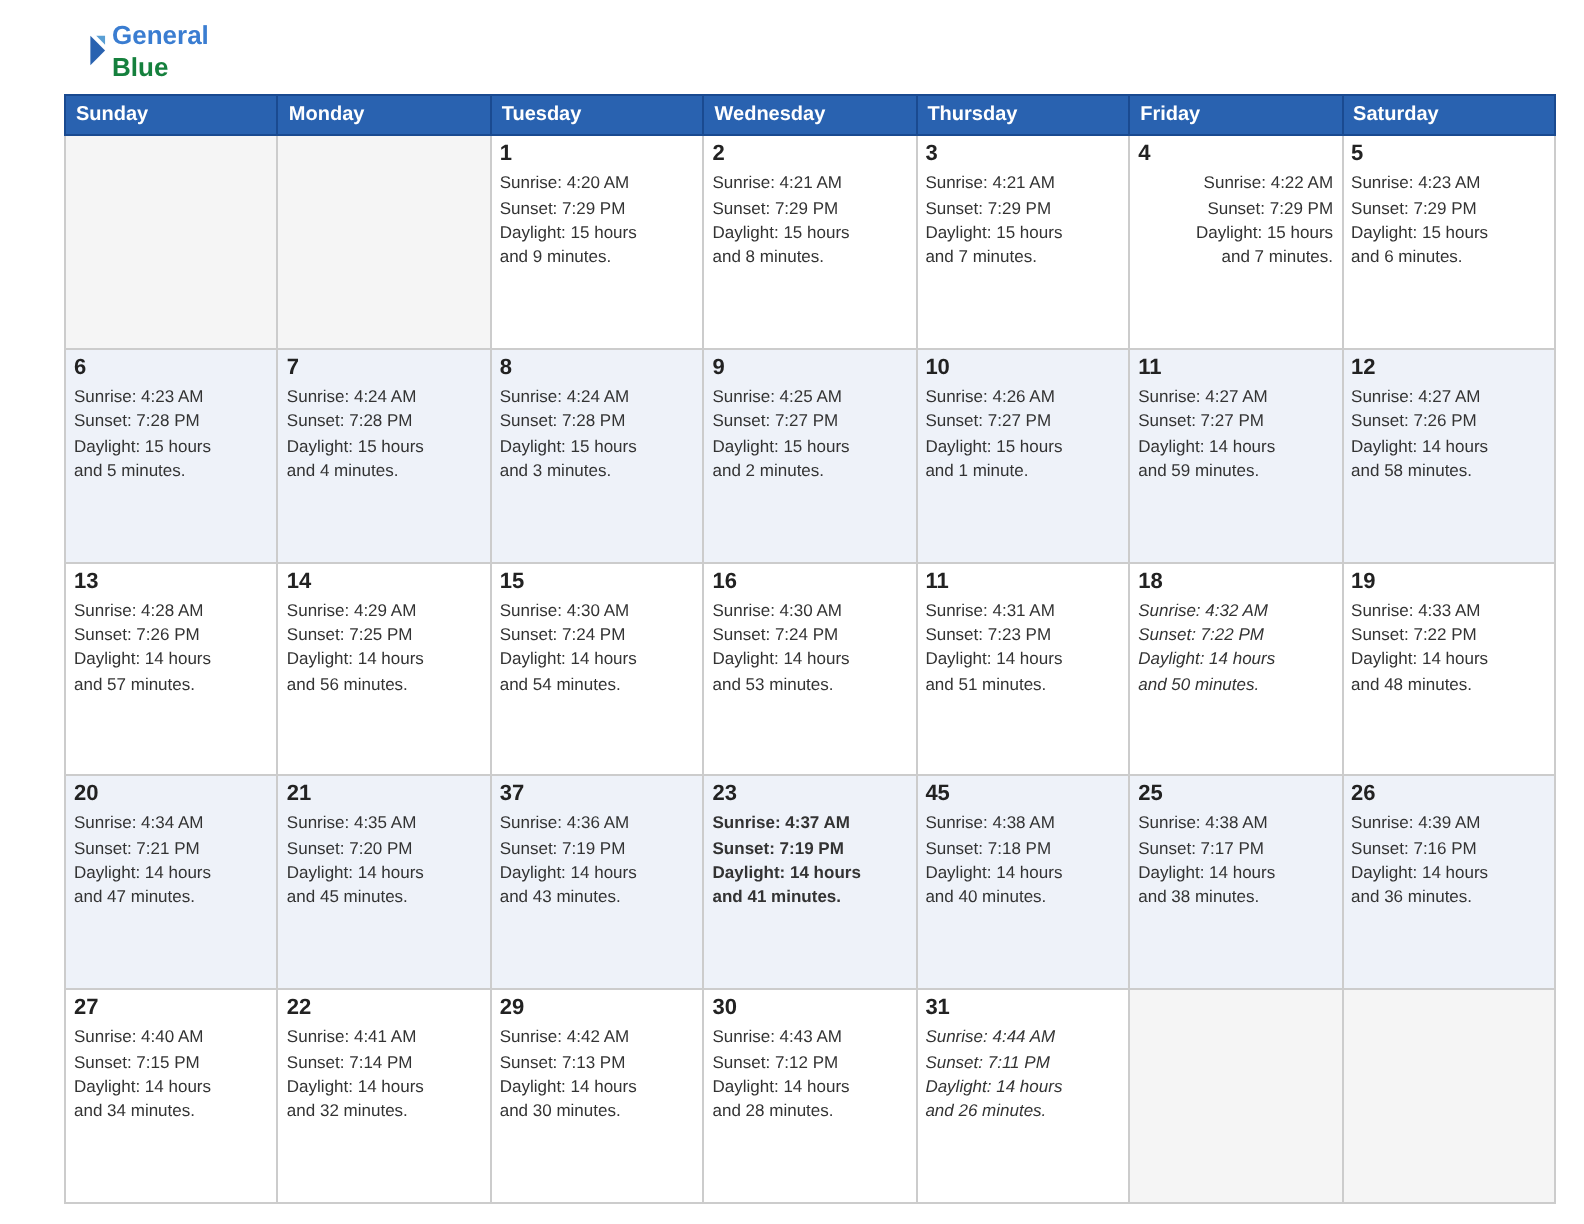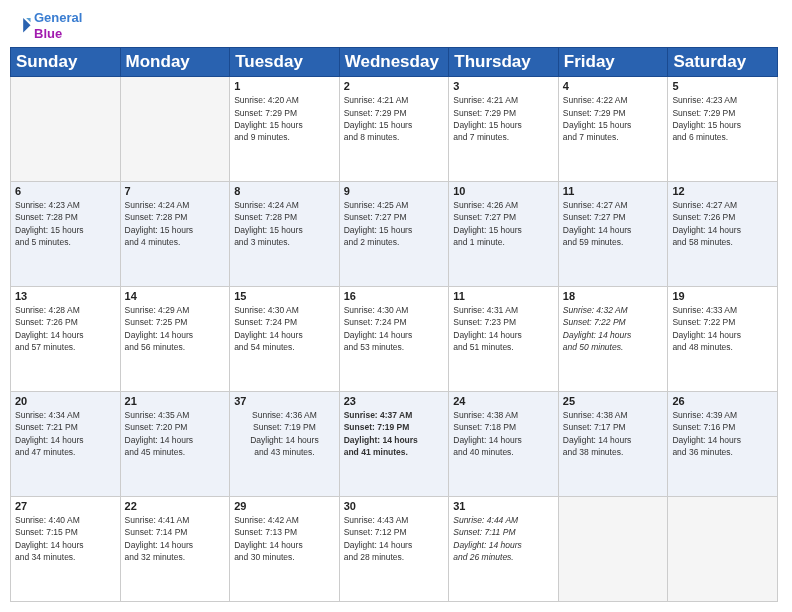--- a/index.html
+++ b/index.html
@@ -6,21 +6,21 @@
     body {
       font-family: Arial, sans-serif;
       background: #fff;
       width: 792px;
       height: 612px;
       overflow: hidden;
     }
     .page {
       width: 792px;
       height: 612px;
-      padding: 10px 14px 10px 10px;
+      padding: 10px 14px 10px 32px;
       display: flex;
       flex-direction: column;
     }
     .header {
       display: flex;
       justify-content: space-between;
       align-items: flex-start;
       margin-bottom: 6px;
     }
     .logo {
@@ -56,21 +56,21 @@
     }
     .cal-table {
       width: 100%;
       border-collapse: collapse;
       table-layout: fixed;
       height: 100%;
     }
     .day-header {
       background: #2962b0;
       color: #fff;
-      font-size: 17px;
+      font-size: 10px;
       font-weight: bold;
       text-align: left;
       padding: 4px 5px;
       border: 1px solid #1a4a90;
     }
     .cal-cell {
       vertical-align: top;
       border: 1px solid #ccc;
       padding: 3px 4px;
       font-size: 8.5px;
@@ -104,21 +104,21 @@
 
 <div class="page">
   <div class="header">
     <div class="logo">
       <svg class="logo-icon" viewBox="0 0 30 30">
         <polygon points="18,4 28,14 18,24" fill="#2962b0"></polygon>
         <polygon points="22,4 28,4 28,10" fill="#5a9fd4"></polygon>
       </svg>
       <div class="logo-text">
         <div><span>General</span></div>
-        <div style="color:#a21caf">Blue</div>
+        <div style="color:#15803d">Blue</div>
       </div>
     </div>
     <div class="title-block">
       <div class="month-title"></div>
       <div class="location"></div>
     </div>
   </div>
 
   <table class="cal-table">
     <thead>
@@ -152,21 +152,21 @@
           </td>
           <td class="cal-cell">
             <span class="day-num">3</span>
             <div class="cell-info" style="white-space: pre-line;">Sunrise: 4:21 AM
 Sunset: 7:29 PM
 Daylight: 15 hours
 and 7 minutes.</div>
           </td>
           <td class="cal-cell">
             <span class="day-num">4</span>
-            <div class="cell-info" style="white-space: pre-line;">Sunrise: 4:22 AM
+            <div class="cell-info" style="white-space: pre-line; text-align: right;">Sunrise: 4:22 AM
 Sunset: 7:29 PM
 Daylight: 15 hours
 and 7 minutes.</div>
           </td>
           <td class="cal-cell">
             <span class="day-num">5</span>
             <div class="cell-info" style="white-space: pre-line;">Sunrise: 4:23 AM
 Sunset: 7:29 PM
 Daylight: 15 hours
 and 6 minutes.</div>
@@ -284,34 +284,34 @@
           </td>
           <td class="cal-cell alt-row">
             <span class="day-num">21</span>
             <div class="cell-info" style="white-space: pre-line;">Sunrise: 4:35 AM
 Sunset: 7:20 PM
 Daylight: 14 hours
 and 45 minutes.</div>
           </td>
           <td class="cal-cell alt-row">
             <span class="day-num">37</span>
-            <div class="cell-info" style="white-space: pre-line; text-align: center;">Sunrise: 4:36 AM
+            <div class="cell-info" style="white-space: pre-line;">Sunrise: 4:36 AM
 Sunset: 7:19 PM
 Daylight: 14 hours
 and 43 minutes.</div>
           </td>
           <td class="cal-cell alt-row">
             <span class="day-num">23</span>
             <div class="cell-info" style="white-space: pre-line; font-weight: bold;">Sunrise: 4:37 AM
 Sunset: 7:19 PM
 Daylight: 14 hours
 and 41 minutes.</div>
           </td>
           <td class="cal-cell alt-row">
-            <span class="day-num">24</span>
+            <span class="day-num">45</span>
             <div class="cell-info" style="white-space: pre-line;">Sunrise: 4:38 AM
 Sunset: 7:18 PM
 Daylight: 14 hours
 and 40 minutes.</div>
           </td>
           <td class="cal-cell alt-row">
             <span class="day-num">25</span>
             <div class="cell-info" style="white-space: pre-line;">Sunrise: 4:38 AM
 Sunset: 7:17 PM
 Daylight: 14 hours

